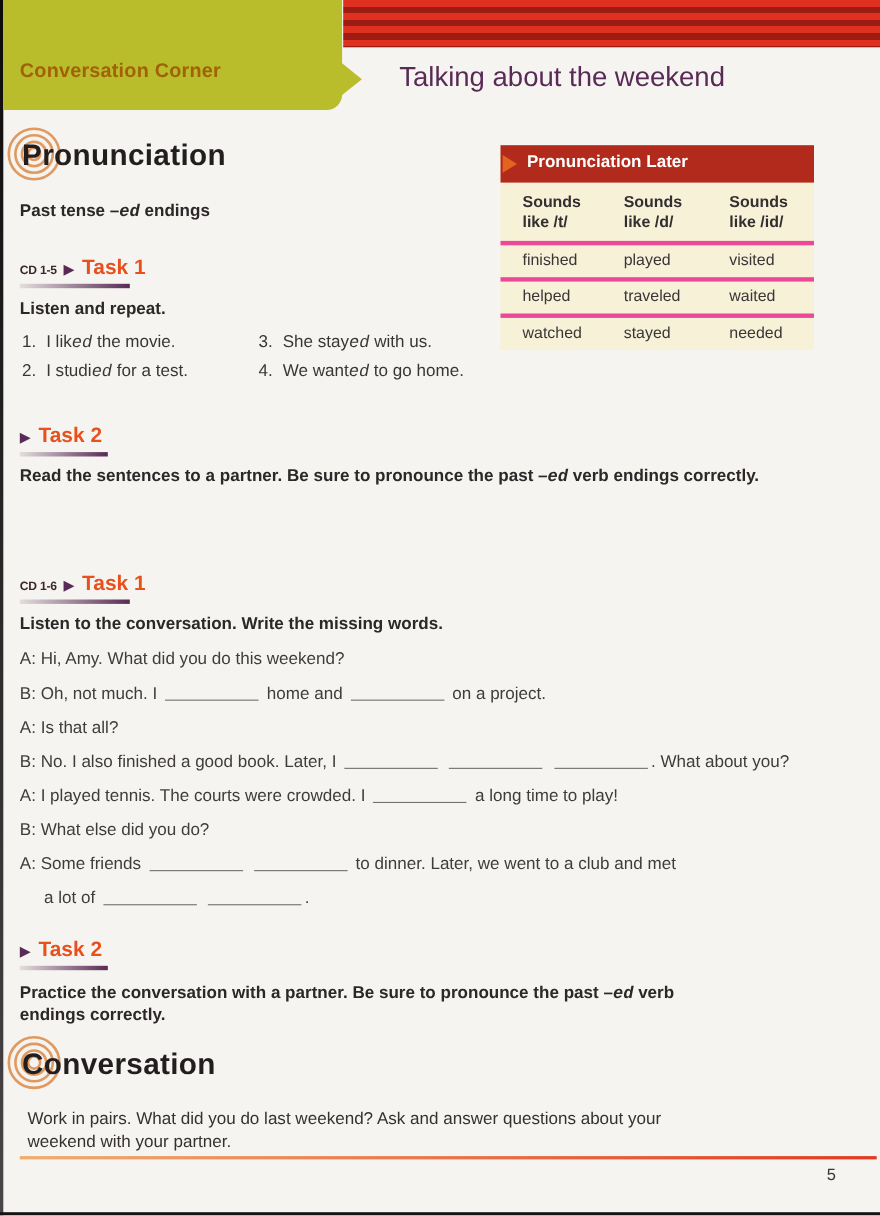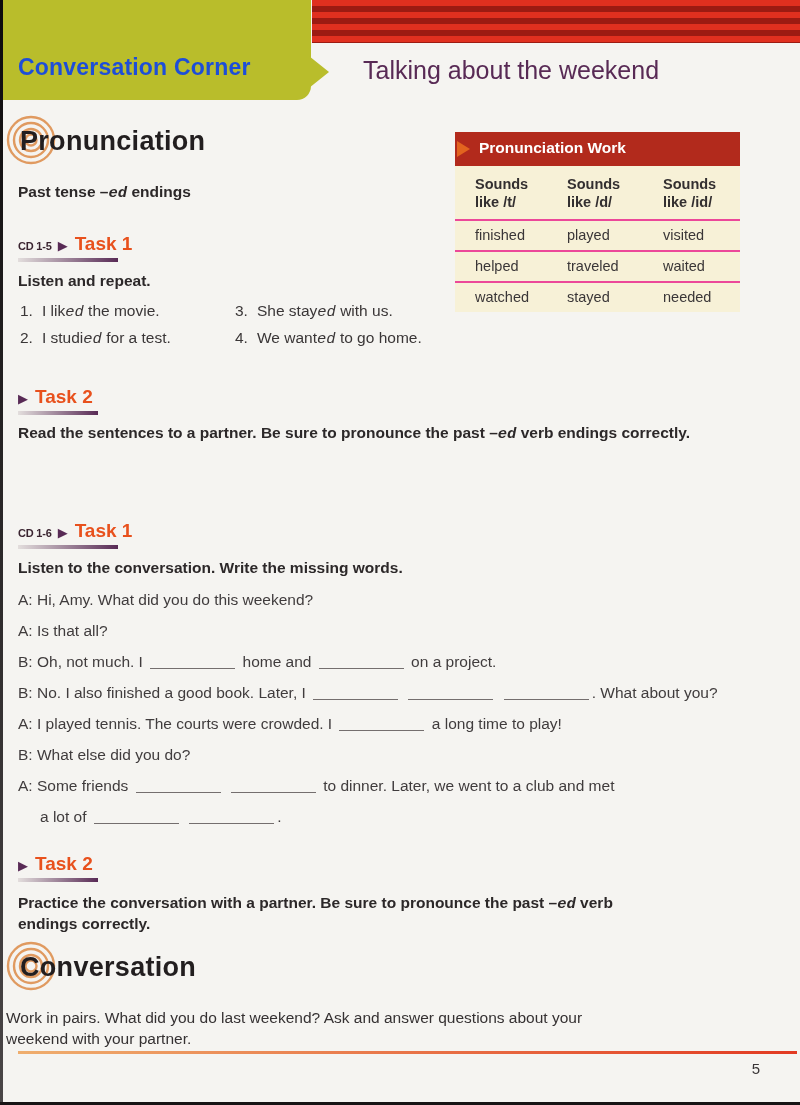--- a/index.html
+++ b/index.html
@@ -7,57 +7,57 @@
   #page{position:relative;width:800px;height:1105px;background:#f5f4f1;overflow:hidden;}
 
   
   .edge-left{position:absolute;left:0;top:0;width:3px;height:100%;background:linear-gradient(to bottom,#0d0b0c,#4a4647);}
   .edge-bottom{position:absolute;left:0;bottom:0;width:100%;height:3px;background:#171314;}
 
   
   .stripes{position:absolute;left:312px;top:0;width:488px;height:43px;
     background:repeating-linear-gradient(to bottom,#e0301f 0 6px,#9c1b12 6px 12px);}
   .banner{position:absolute;left:3px;top:0;width:308px;height:100px;background:#b9bd2b;border-radius:0 0 14px 0;}
-  .banner-label{position:absolute;left:18px;top:54px;font-size:23px;font-weight:bold;color:#1d4ed8;letter-spacing:.2px;}
+  .banner-label{position:absolute;left:18px;top:54px;font-size:18px;font-weight:bold;color:#a16207;letter-spacing:.2px;}
   .banner-arrow{position:absolute;left:309px;top:56px;width:0;height:0;
     border-left:20px solid #b9bd2b;border-top:16px solid transparent;border-bottom:16px solid transparent;}
   .page-title{position:absolute;left:363px;top:56px;font-size:25px;font-weight:500;color:#582a55;}
 
   
   .section-heading{position:absolute;left:14px;}
   .heading-text{position:relative;z-index:2;font-size:27px;font-weight:bold;color:#221e1f;letter-spacing:.3px;padding-left:6px;text-align:center;}
   .rings-icon{position:absolute;left:-9px;top:-12px;z-index:1;}
 
   
   .task-header{position:absolute;left:18px;}
   .cd-label{font-size:11px;font-weight:bold;color:#3a2430;letter-spacing:-.2px;margin-right:6px;}
   .tri{font-size:13px;color:#582a55;margin-right:7px;}
   .task-label{font-size:19px;font-weight:bold;color:#e8511d;margin-top:39px;}
   .task-underline{height:4px;margin-top:3px;background:linear-gradient(to right,#e3dedd,#582a55);}
   .w-cd{width:100px;} .w-short{width:80px;}
 
   .bold-line{position:absolute;left:18px;font-size:15.5px;font-weight:bold;color:#2c2829;line-height:20px;}
-  .body-line{position:absolute;left:6px;font-size:15.5px;color:#403c3d;line-height:21px;}
+  .body-line{position:absolute;left:25px;font-size:15.5px;color:#403c3d;line-height:21px;}
   em{font-style:italic;font-family:Liberation Mono, monospace;}
 
   
   #sentence-list{position:absolute;left:20px;top:302px;display:grid;
     grid-template-rows:repeat(2,27px);grid-auto-flow:column;grid-auto-columns:215px 250px;}
   .sentence{font-size:15.5px;color:#3a3637;}
   .sentence .num{margin-right:9px;}
 
   
   #help-box{position:absolute;left:455px;top:132px;width:285px;background:#f7f1d7;}
   #help-header{position:relative;height:34px;background:#b22a1c;}
   #help-title{position:absolute;left:24px;top:7px;font-size:15.5px;font-weight:bold;color:#ffffff;}
   #help-arrow{position:absolute;left:2px;top:9px;width:0;height:0;
     border-left:13px solid #e2641f;border-top:8px solid transparent;border-bottom:8px solid transparent;}
   #help-columns{display:grid;grid-template-columns:92px 96px 92px;padding:9px 0 8px 20px;}
   .hhead{font-size:14.5px;font-weight:bold;color:#332f30;line-height:18px;width:70px;}
-  .hrow{display:grid;grid-template-columns:92px 96px 92px;padding:6px 0 7px 20px;border-top:2px solid #ec4899;}
+  .hrow{display:grid;grid-template-columns:92px 96px 92px;padding:6px 0 7px 20px;border-top:4px solid #ec4899;}
   .hrow .hcell{font-size:14.5px;color:#3a3637;}
 
   
   #dialogue{position:absolute;left:18px;top:591px;width:764px;}
   .dline{font-size:15.5px;color:#403c3d;margin-bottom:13px;line-height:18px;}
   .dline.indent{padding-left:22px;}
   .blank{display:inline-block;width:85px;height:12px;border-bottom:1.4px solid#746e6e;margin:0 3px;vertical-align:-2px;}
 
   
   #footer-rule{position:absolute;left:18px;top:1051px;width:779px;height:3px;
@@ -103,21 +103,21 @@
   <div id="sentence-list">
       <div class="sentence"><span class="num">1.</span><span>I lik<em>ed</em> the movie.</span></div>
       <div class="sentence"><span class="num">2.</span><span>I studi<em>ed</em> for a test.</span></div>
       <div class="sentence"><span class="num">3.</span><span>She stay<em>ed</em> with us.</span></div>
       <div class="sentence"><span class="num">4.</span><span>We want<em>ed</em> to go home.</span></div>
     </div>
 
   <div id="help-box">
     <div id="help-header">
       <div id="help-arrow"></div>
-      <div id="help-title">Pronunciation Work</div>
+      <div id="help-title">Pronunciation Later</div>
     </div>
     <div id="help-columns">
         <div class="hhead">Sounds like /t/</div>
         <div class="hhead">Sounds like /d/</div>
         <div class="hhead">Sounds like /id/</div>
       </div>
     <div id="help-rows">
         <div class="hrow">
           <div class="hcell">finished</div>
           <div class="hcell">played</div>
@@ -146,22 +146,22 @@
 
   <div class="task-header" style="top:520px">
     <span class="cd-label">CD 1-6</span><span class="tri">▶</span><span class="task-label">Task 1</span>
     <div class="task-underline w-cd"></div>
   </div>
 
   <div class="bold-line" style="top:558px">Listen to the conversation. Write the missing words.</div>
 
   <div id="dialogue">
       <div class="dline">A: Hi, Amy. What did you do this weekend?</div>
+      <div class="dline">B: Oh, not much. I <span class="blank"></span> home and <span class="blank"></span> on a project.</div>
       <div class="dline">A: Is that all?</div>
-      <div class="dline">B: Oh, not much. I <span class="blank"></span> home and <span class="blank"></span> on a project.</div>
       <div class="dline">B: No. I also finished a good book. Later, I <span class="blank"></span> <span class="blank"></span> <span class="blank"></span>. What about you?</div>
       <div class="dline">A: I played tennis. The courts were crowded. I <span class="blank"></span> a long time to play!</div>
       <div class="dline">B: What else did you do?</div>
       <div class="dline">A: Some friends <span class="blank"></span> <span class="blank"></span> to dinner. Later, we went to a club and met</div>
       <div class="dline indent">a lot of <span class="blank"></span> <span class="blank"></span>.</div>
     </div>
 
   <div class="task-header" style="top:853px">
     <span class="tri">▶</span><span class="task-label">Task 2</span>
     <div class="task-underline w-short"></div>

